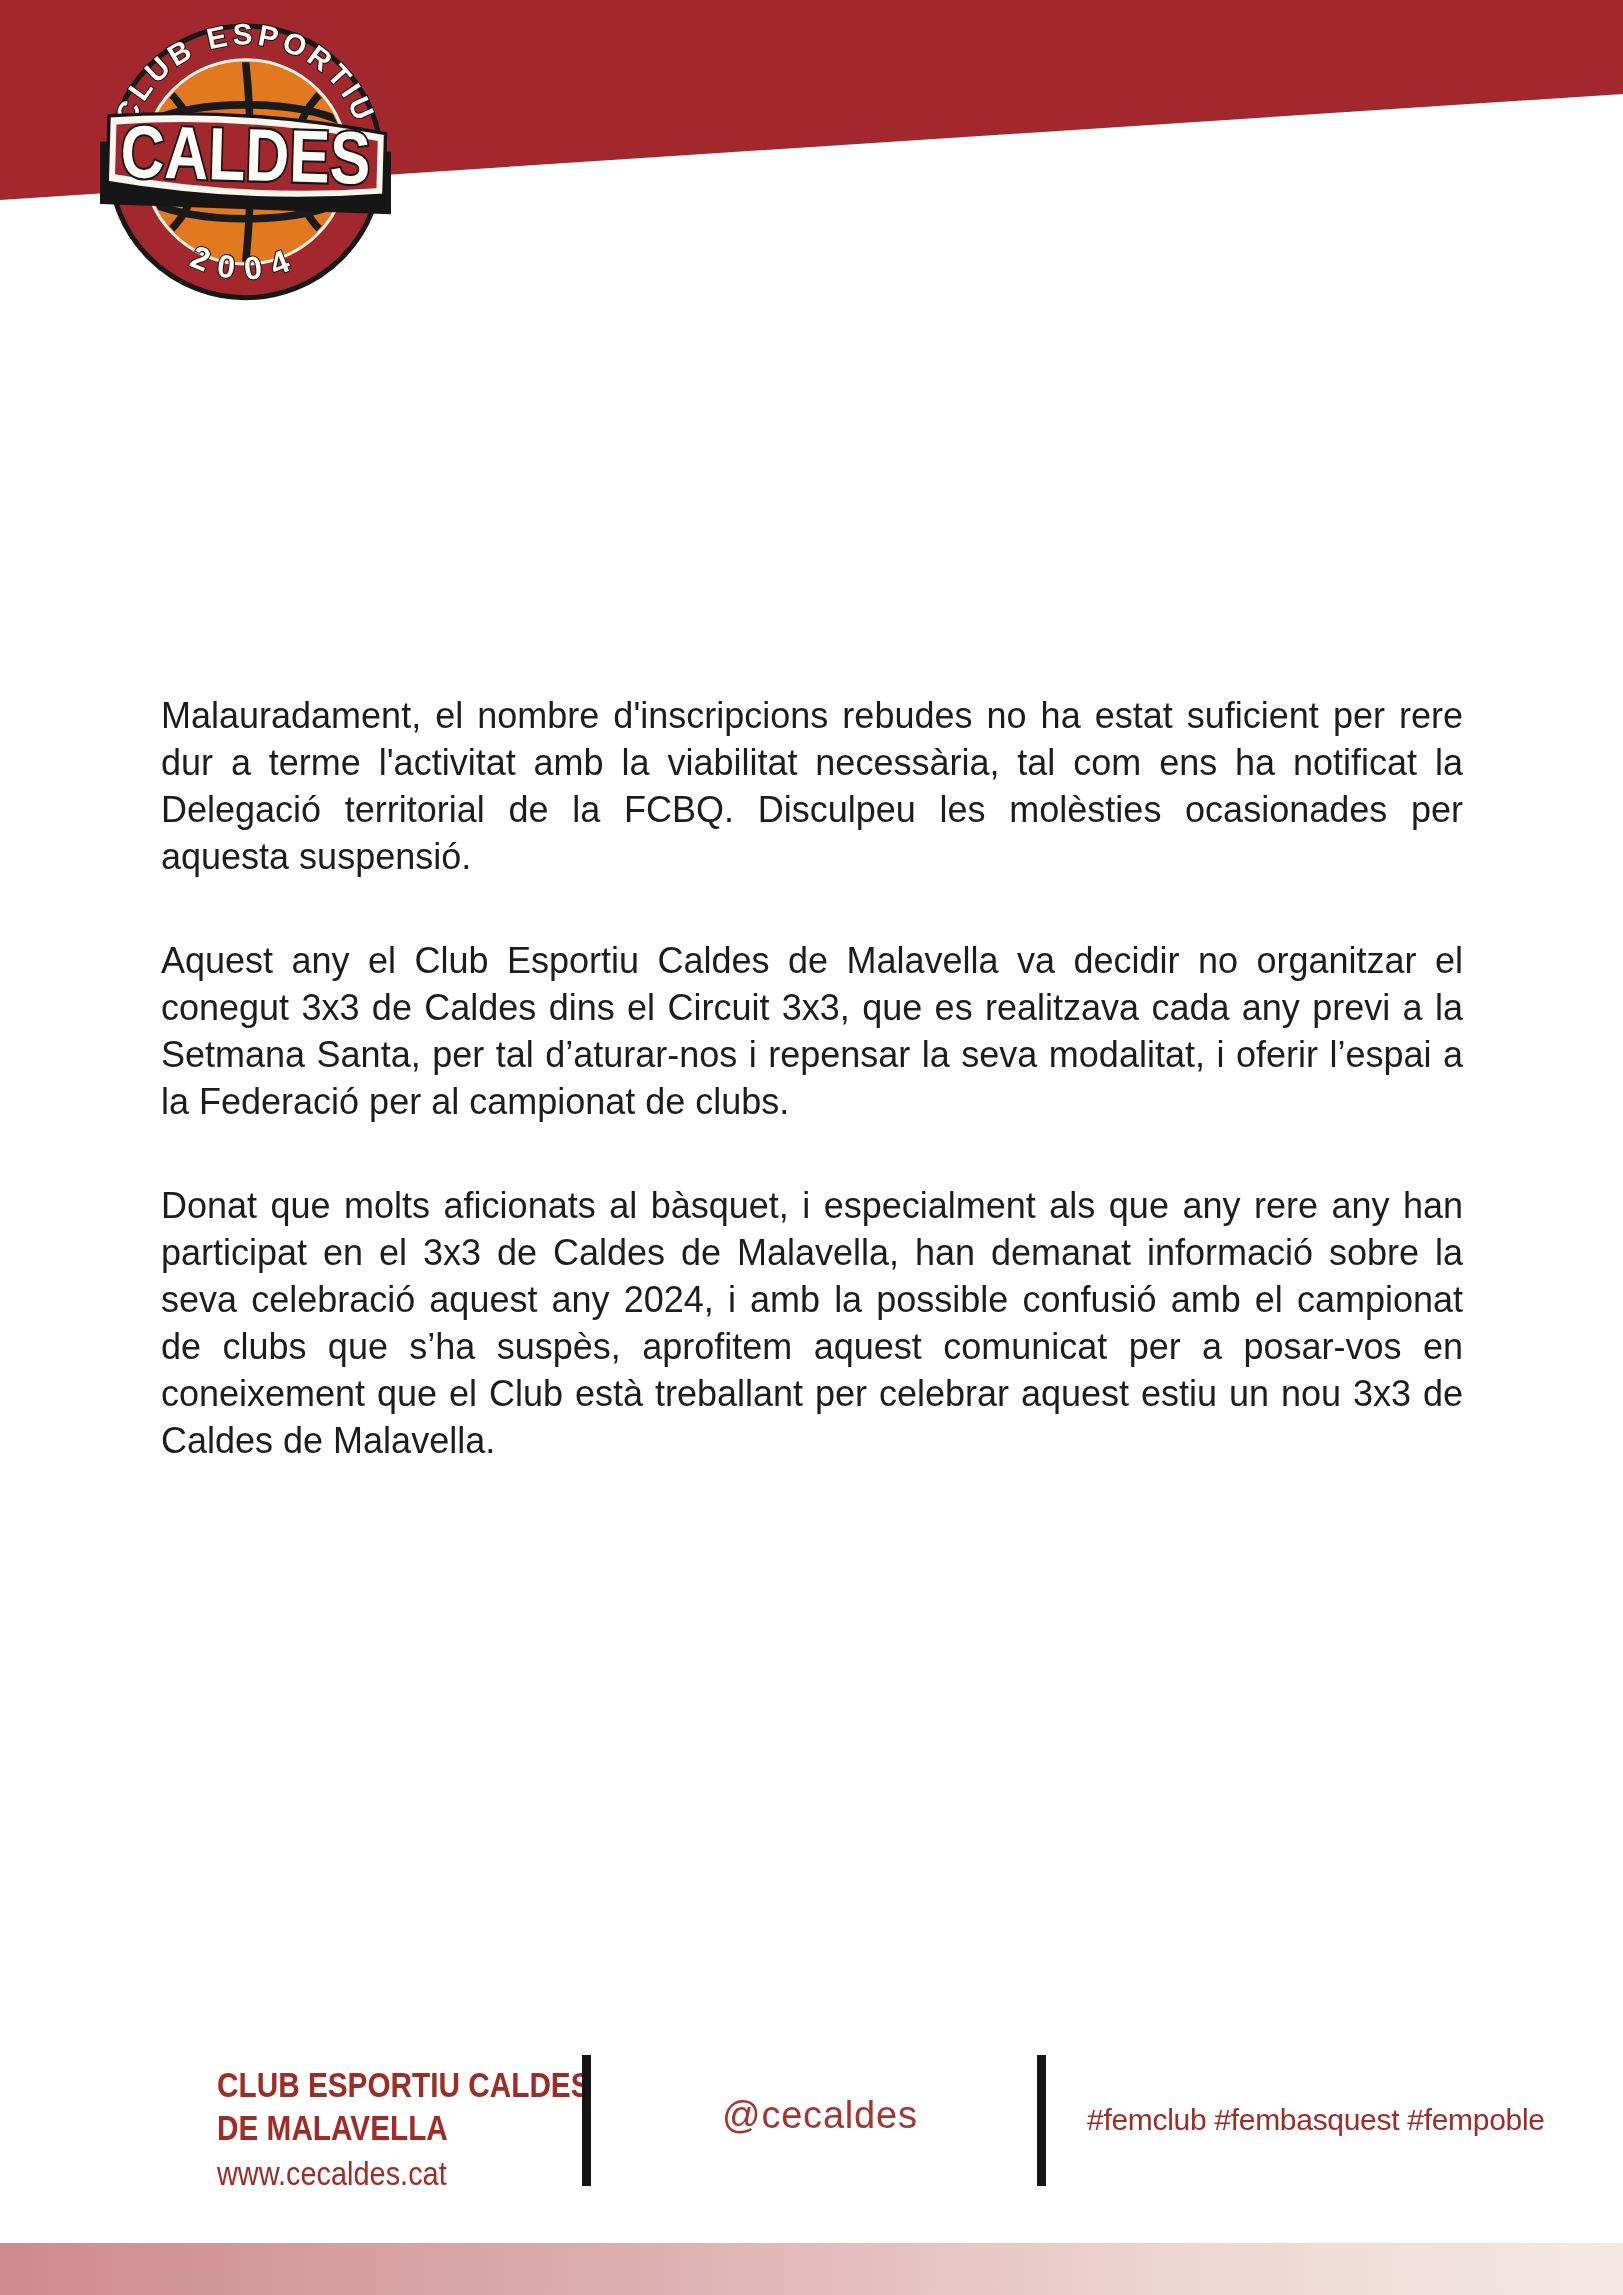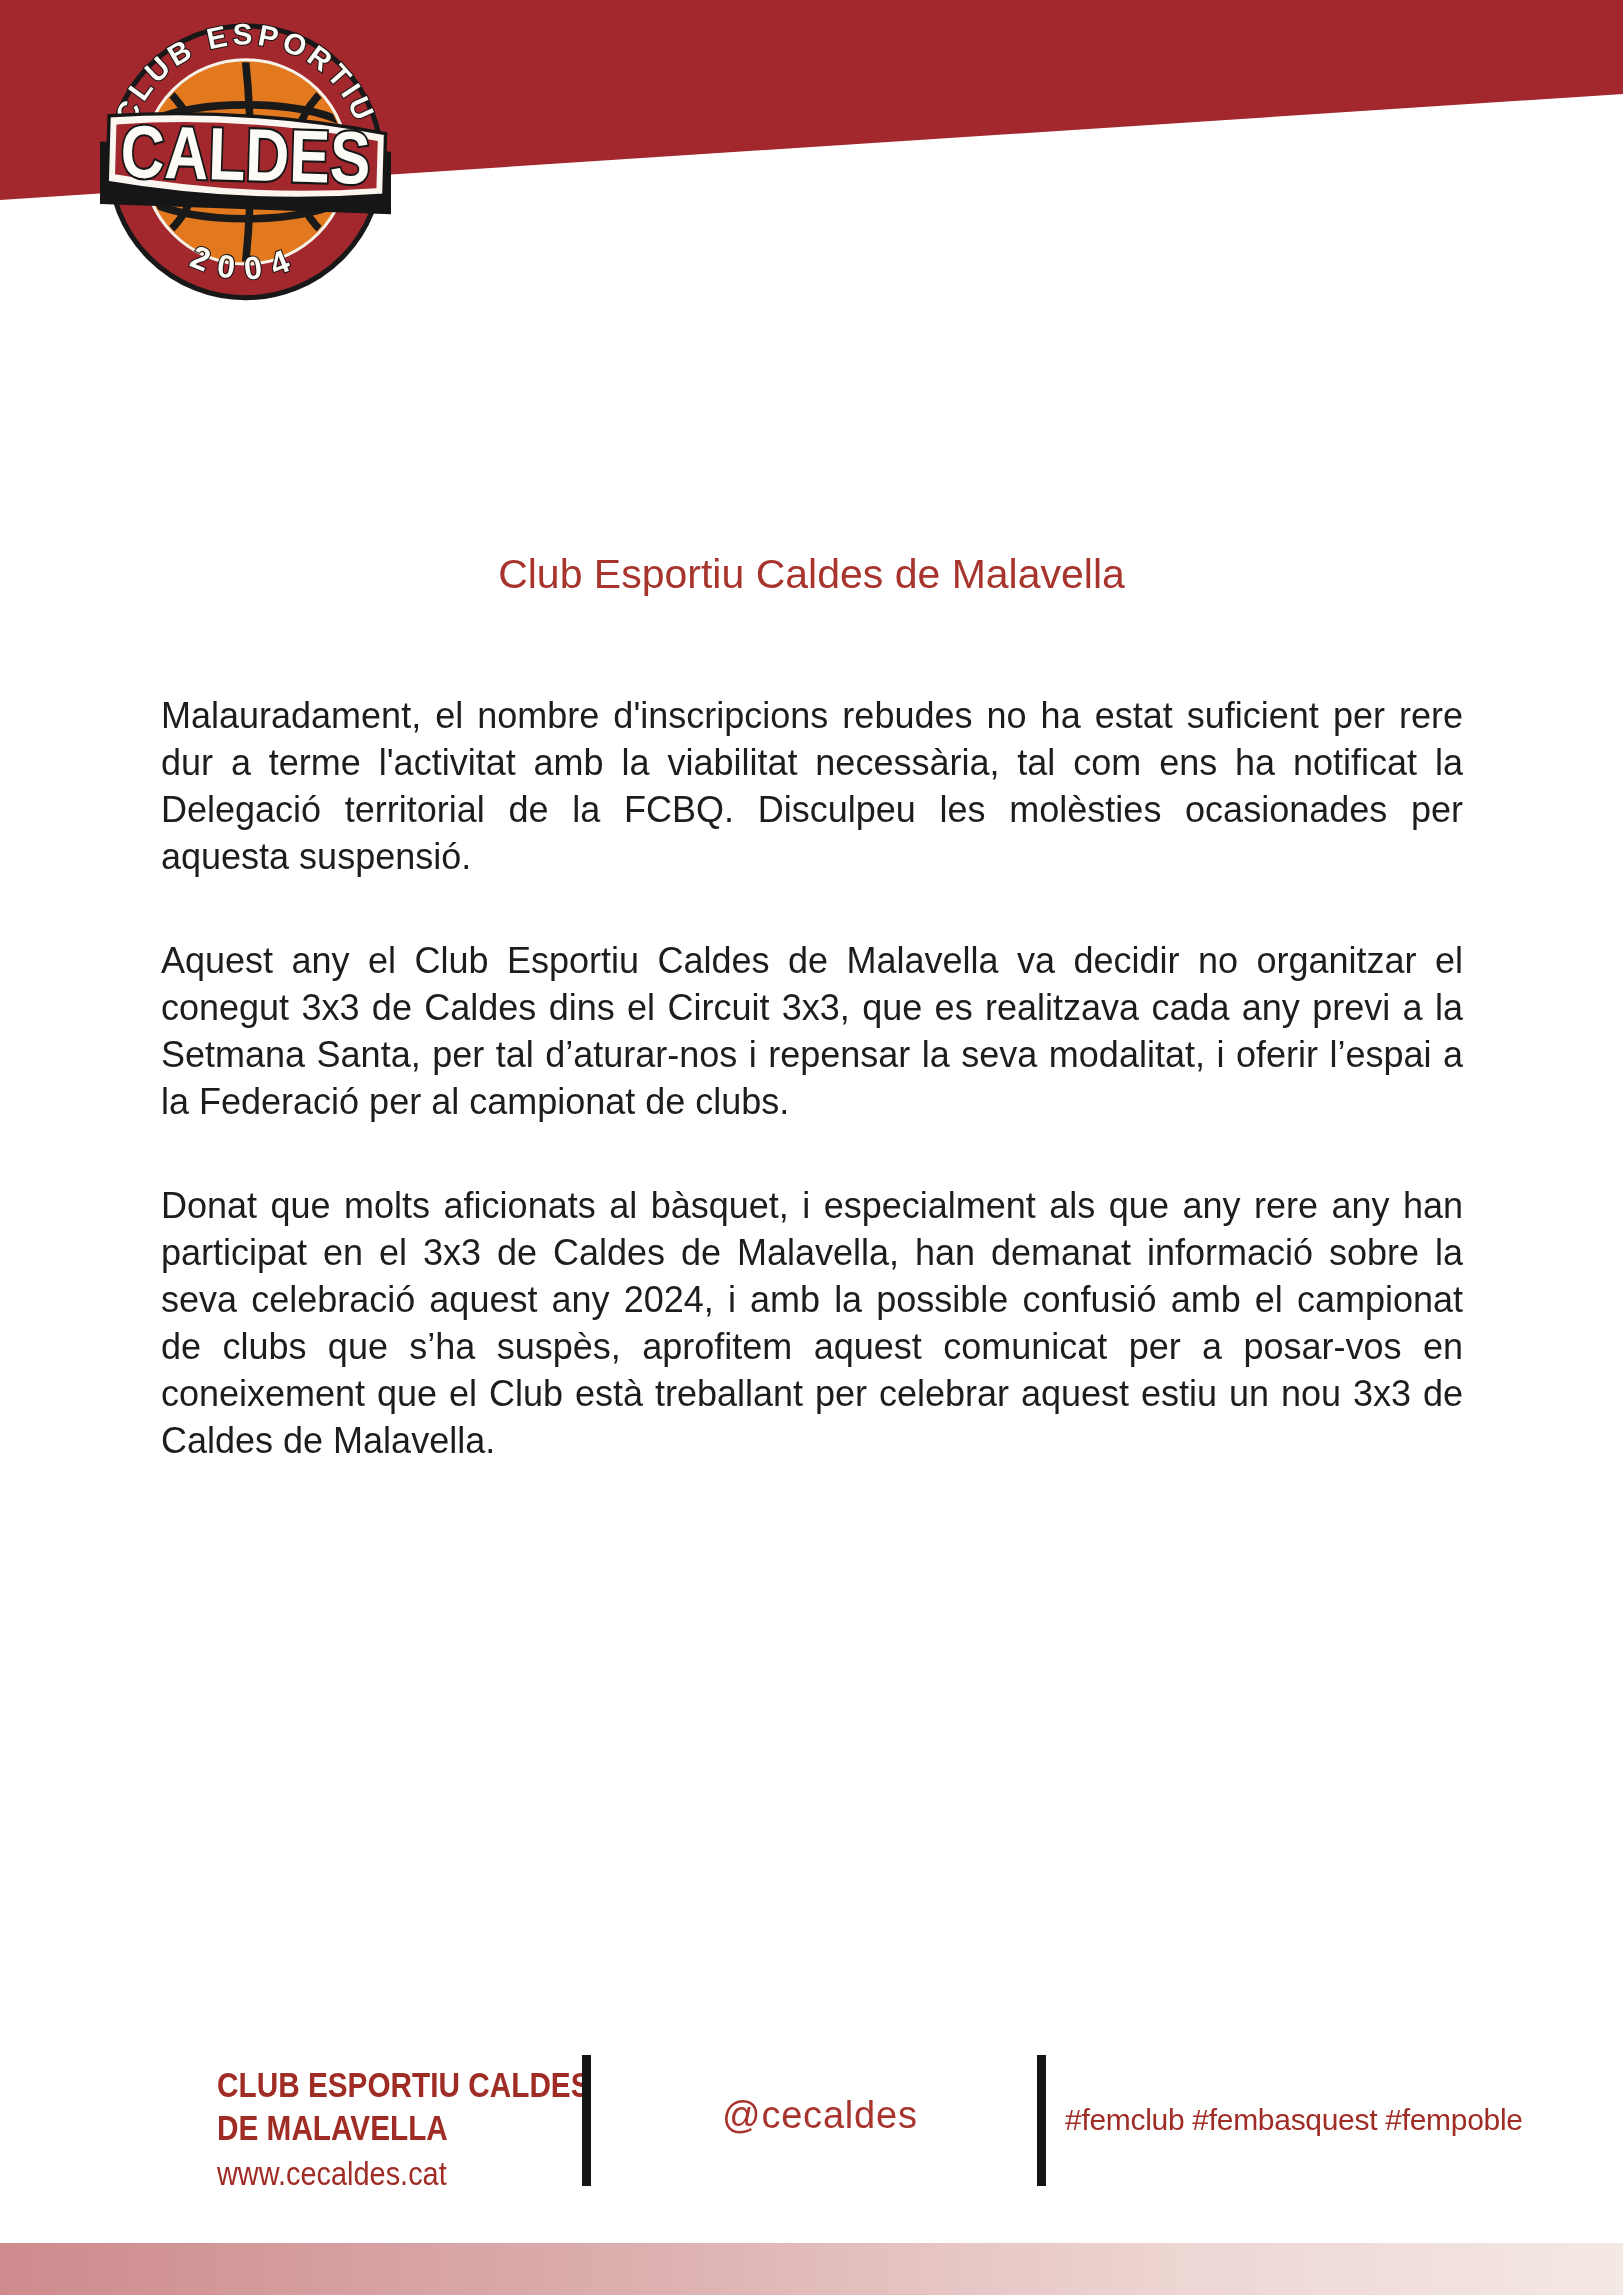--- a/index.html
+++ b/index.html
@@ -45,21 +45,21 @@
   .footer-org .org-line{font-weight:bold;font-size:35px;line-height:43px;white-space:nowrap;}
   .footer-org .website{font-weight:400;font-size:34px;line-height:41px;margin-top:4.2px;white-space:nowrap;}
   .divider{position:absolute;top:2055px;width:9.3px;height:131px;background:#151515;}
   .divider-1{left:582px;}
   .divider-2{left:1037px;}
   .social-handle{
     position:absolute;left:722px;top:2094px;
     font-size:38px;font-weight:300;color:#A7352D;letter-spacing:0.8px;white-space:nowrap;
   }
   .hashtags{
-    position:absolute;left:1065px;top:2103px;
+    position:absolute;left:1087px;top:2103px;
     font-size:30px;font-weight:400;color:#A02C26;letter-spacing:-0.3px;white-space:nowrap;
   }
   
   .bottom-gradient{
     position:absolute;left:0;top:2243px;width:100%;height:52px;
     background:linear-gradient(90deg,#CE8B8E 0%,#DCAEAE 38%,#EDD5D2 72%,#F4E8E5 100%);
   }
   
   .logo text{font-family:"Liberation Sans", sans-serif;}
 </style>
@@ -102,21 +102,20 @@
       <path d="M9,118 Q172,103 337,130 L337,203 Q172,220 9,197 Z" fill="#FBF7F0" stroke="#161616" stroke-width="4"></path>
       <path d="M18,128 Q172,113 328,139 L328,195 Q172,210 18,187 Z" fill="#A2282E"></path>
       <text x="172" y="190" text-anchor="middle" font-size="88" font-weight="bold" textLength="296" lengthAdjust="spacingAndGlyphs" fill="#FDFBF5" stroke="#161616" stroke-width="5" paint-order="stroke">CALDES</text>
     </g>
 
     <text font-size="38" font-weight="bold" letter-spacing="14" fill="#FDFBF5" stroke="#161616" stroke-width="2.5" paint-order="stroke" text-anchor="middle">
       <textPath href="#arcBottom" startOffset="50%">2004</textPath>
     </text>
   </svg>
 
-  <div class="doc-subtitle">Club Esportiu Caldes de Malavella</div>
 
   <main class="body-text">
     <p>Malauradament, el nombre d'inscripcions rebudes no ha estat suficient per rere dur a terme l'activitat amb la viabilitat necessària, tal com ens ha notificat la Delegació territorial de la FCBQ. Disculpeu les molèsties ocasionades per aquesta suspensió.</p>
     <p>Aquest any el Club Esportiu Caldes de Malavella va decidir no organitzar el conegut 3x3 de Caldes dins el Circuit 3x3, que es realitzava cada any previ a la Setmana Santa, per tal d’aturar-nos i repensar la seva modalitat, i oferir l’espai a la Federació per al campionat de clubs.</p>
     <p>Donat que molts aficionats al bàsquet, i especialment als que any rere any han participat en el 3x3 de Caldes de Malavella, han demanat informació sobre la seva celebració aquest any 2024, i amb la possible confusió amb el campionat de clubs que s’ha suspès, aprofitem aquest comunicat per a posar-vos en coneixement que el Club està treballant per celebrar aquest estiu un nou 3x3 de Caldes de Malavella.</p>
   </main>
 
   <footer>
     <div class="footer-org">
       <div class="org-line">CLUB ESPORTIU CALDES</div>

